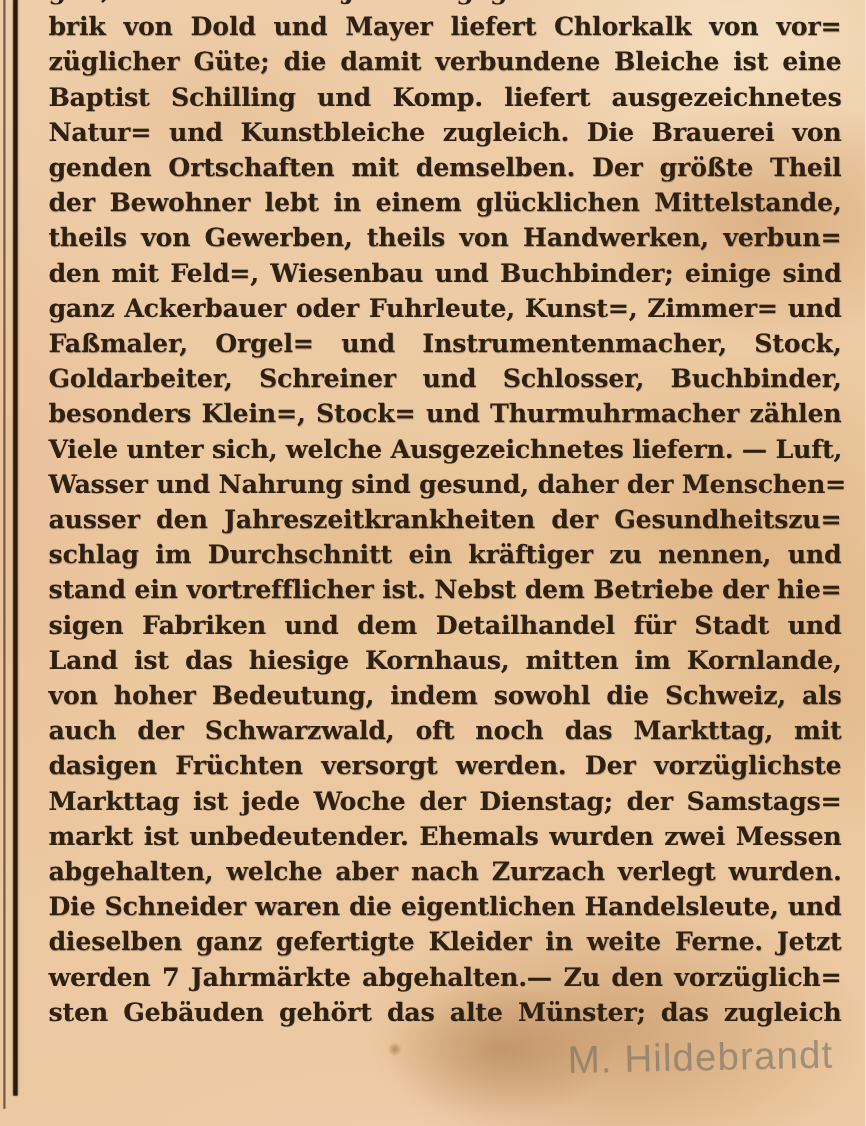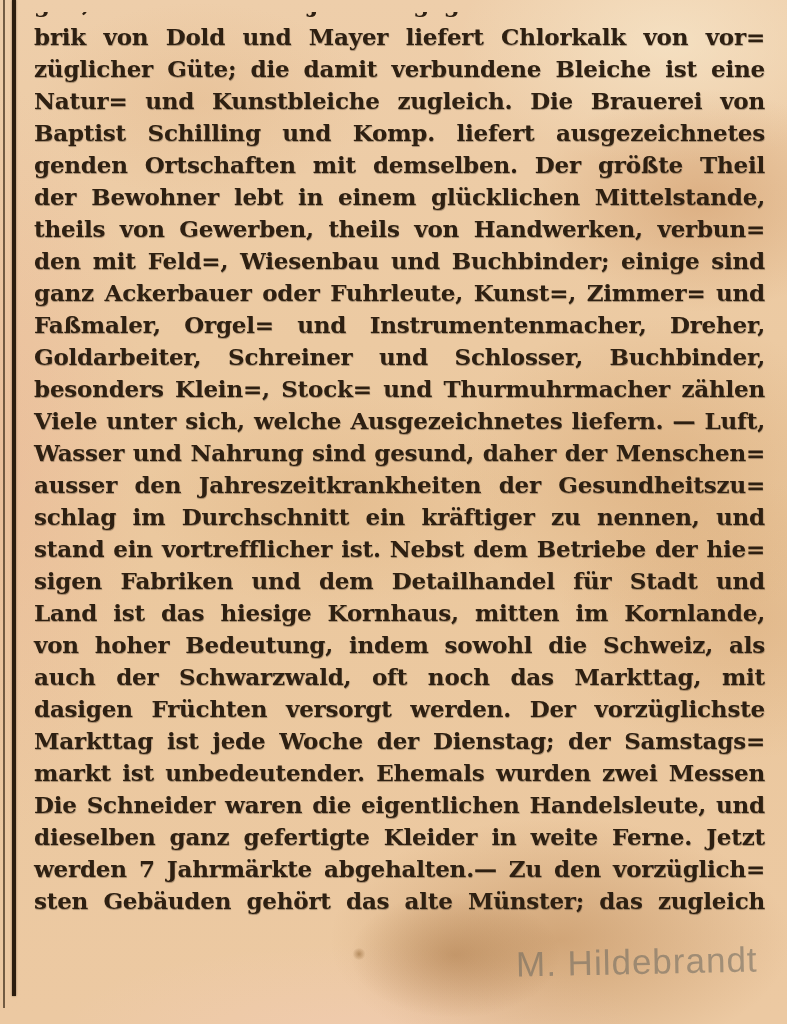--- a/index.html
+++ b/index.html
@@ -37,24 +37,23 @@
   }
   .rule-inner {
     position: absolute;
     left: 12px; top: 0;
     width: 4px; height: 996px;
     background: #2a1c0e;
     box-shadow: 0 0 2px rgba(42,28,14,0.6);
   }
   .text-block {
     position: absolute;
-    left: 34px;
+    left: 44px;
     right: 22px;
     top: 0;
-    margin-top: 12px;
   }
   .clip-line {
     position: relative;
     height: 9px;
     overflow: hidden;
   }
   .clip-line span {
     position: absolute;
     top: -24px;
     left: 0; right: 0;
@@ -105,42 +104,43 @@
   <div class="rule-inner"></div>
   <div class="spot"></div>
 
   <div class="text-block">
     <div class="clip-line">
       <span>gen; auch die vor Jahren gegründete Chlorkalk-Fa=</span>
     </div>
 
   <div class="line">brik von Dold und Mayer liefert Chlorkalk von vor=</div>
       <div class="line">züglicher Güte; die damit verbundene Bleiche ist eine</div>
+      <div class="line">Baptist Schilling und Komp. liefert ausgezeichnetes</div>
       <div class="line">Natur= und Kunstbleiche zugleich. Die Brauerei von</div>
-      <div class="line">Baptist Schilling und Komp. liefert ausgezeichnetes</div>
       <div class="line">genden Ortschaften mit demselben. Der größte Theil</div>
       <div class="line">der Bewohner lebt in einem glücklichen Mittelstande,</div>
       <div class="line">theils von Gewerben, theils von Handwerken, verbun=</div>
       <div class="line">den mit Feld=, Wiesenbau und Buchbinder; einige sind</div>
       <div class="line">ganz Ackerbauer oder Fuhrleute, Kunst=, Zimmer= und</div>
-      <div class="line">Faßmaler, Orgel= und Instrumentenmacher, Dreher,</div>
+      <div class="line">Faßmaler, Orgel= und Instrumentenmacher, Stock,</div>
       <div class="line">Goldarbeiter, Schreiner und Schlosser, Buchbinder,</div>
       <div class="line">besonders Klein=, Stock= und Thurmuhrmacher zählen</div>
       <div class="line">Viele unter sich, welche Ausgezeichnetes liefern. — Luft,</div>
       <div class="line">Wasser und Nahrung sind gesund, daher der Menschen=</div>
       <div class="line">ausser den Jahreszeitkrankheiten der Gesundheitszu=</div>
       <div class="line">schlag im Durchschnitt ein kräftiger zu nennen, und</div>
       <div class="line">stand ein vortrefflicher ist. Nebst dem Betriebe der hie=</div>
       <div class="line">sigen Fabriken und dem Detailhandel für Stadt und</div>
       <div class="line">Land ist das hiesige Kornhaus, mitten im Kornlande,</div>
       <div class="line">von hoher Bedeutung, indem sowohl die Schweiz, als</div>
       <div class="line">auch der Schwarzwald, oft noch das Markttag, mit</div>
       <div class="line">dasigen Früchten versorgt werden. Der vorzüglichste</div>
       <div class="line">Markttag ist jede Woche der Dienstag; der Samstags=</div>
       <div class="line">markt ist unbedeutender. Ehemals wurden zwei Messen</div>
+      <div class="line">abgehalten, welche aber nach Zurzach verlegt wurden.</div>
       <div class="line">Die Schneider waren die eigentlichen Handelsleute, und</div>
       <div class="line">dieselben ganz gefertigte Kleider in weite Ferne. Jetzt</div>
       <div class="line">werden 7 Jahrmärkte abgehalten.— Zu den vorzüglich=</div>
       <div class="line">sten Gebäuden gehört das alte Münster; das zugleich</div>
     </div>
 
   <div class="watermark">M. Hildebrandt</div>
 
 </div>
 

